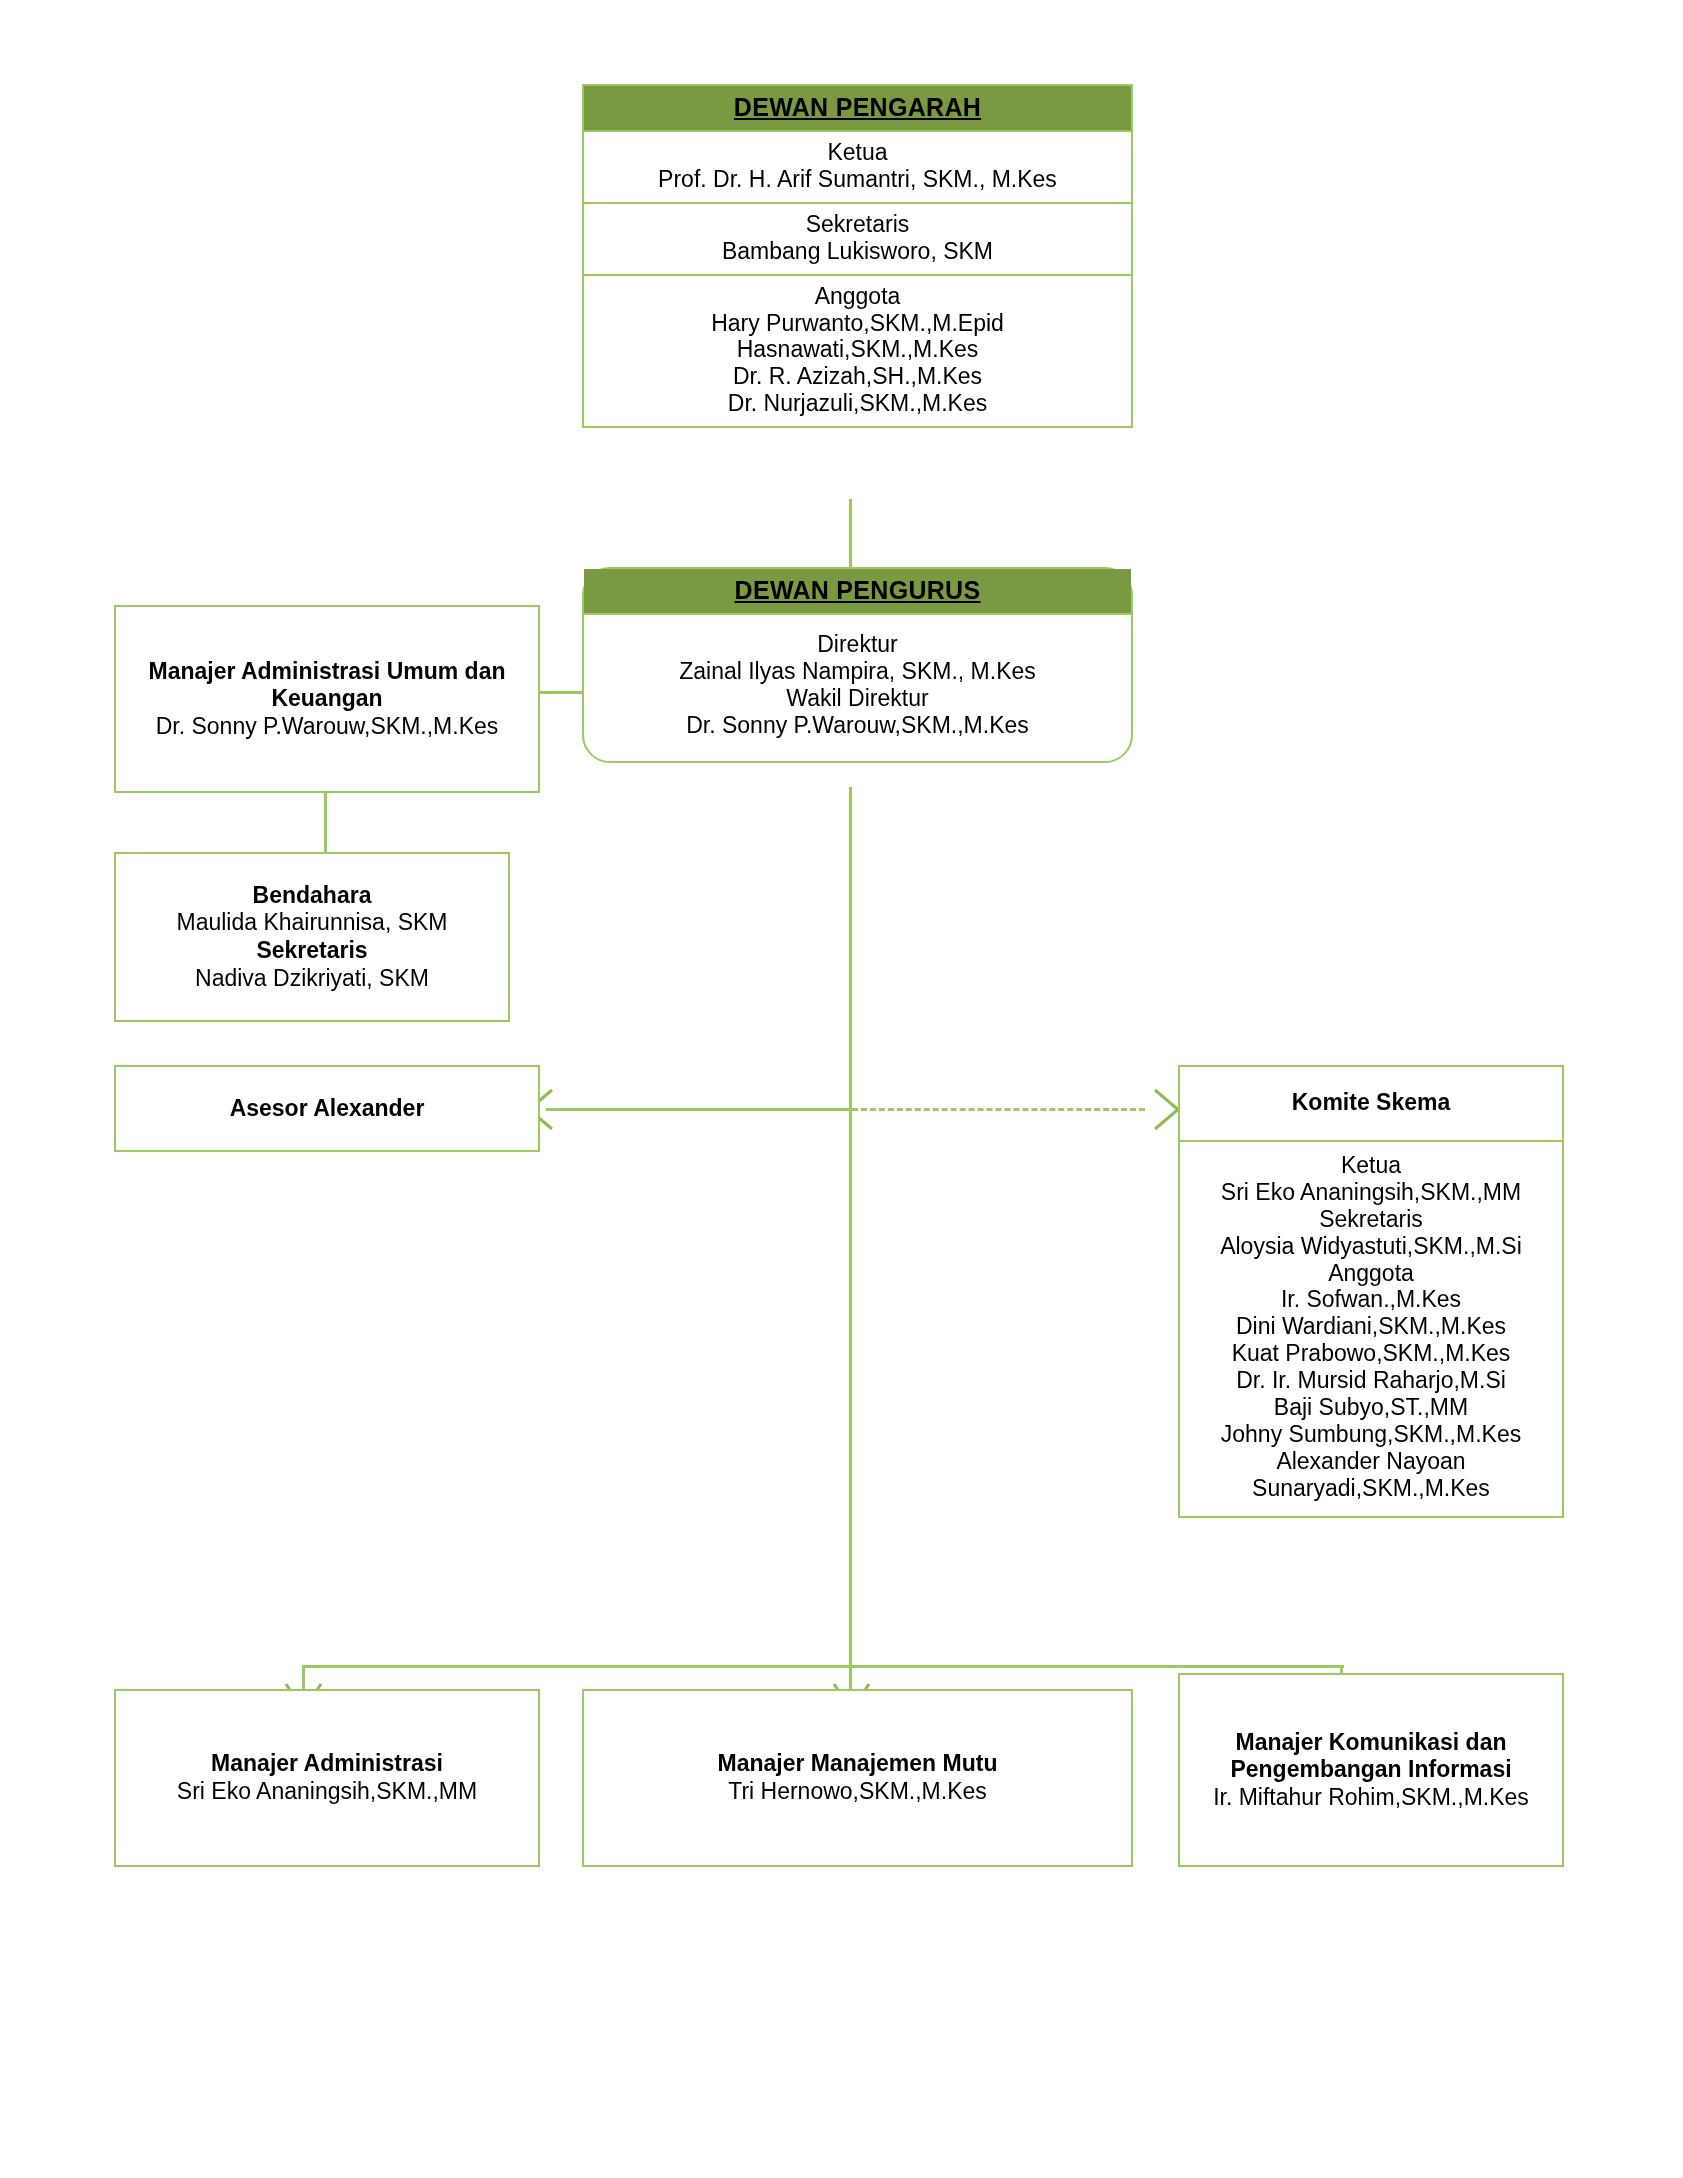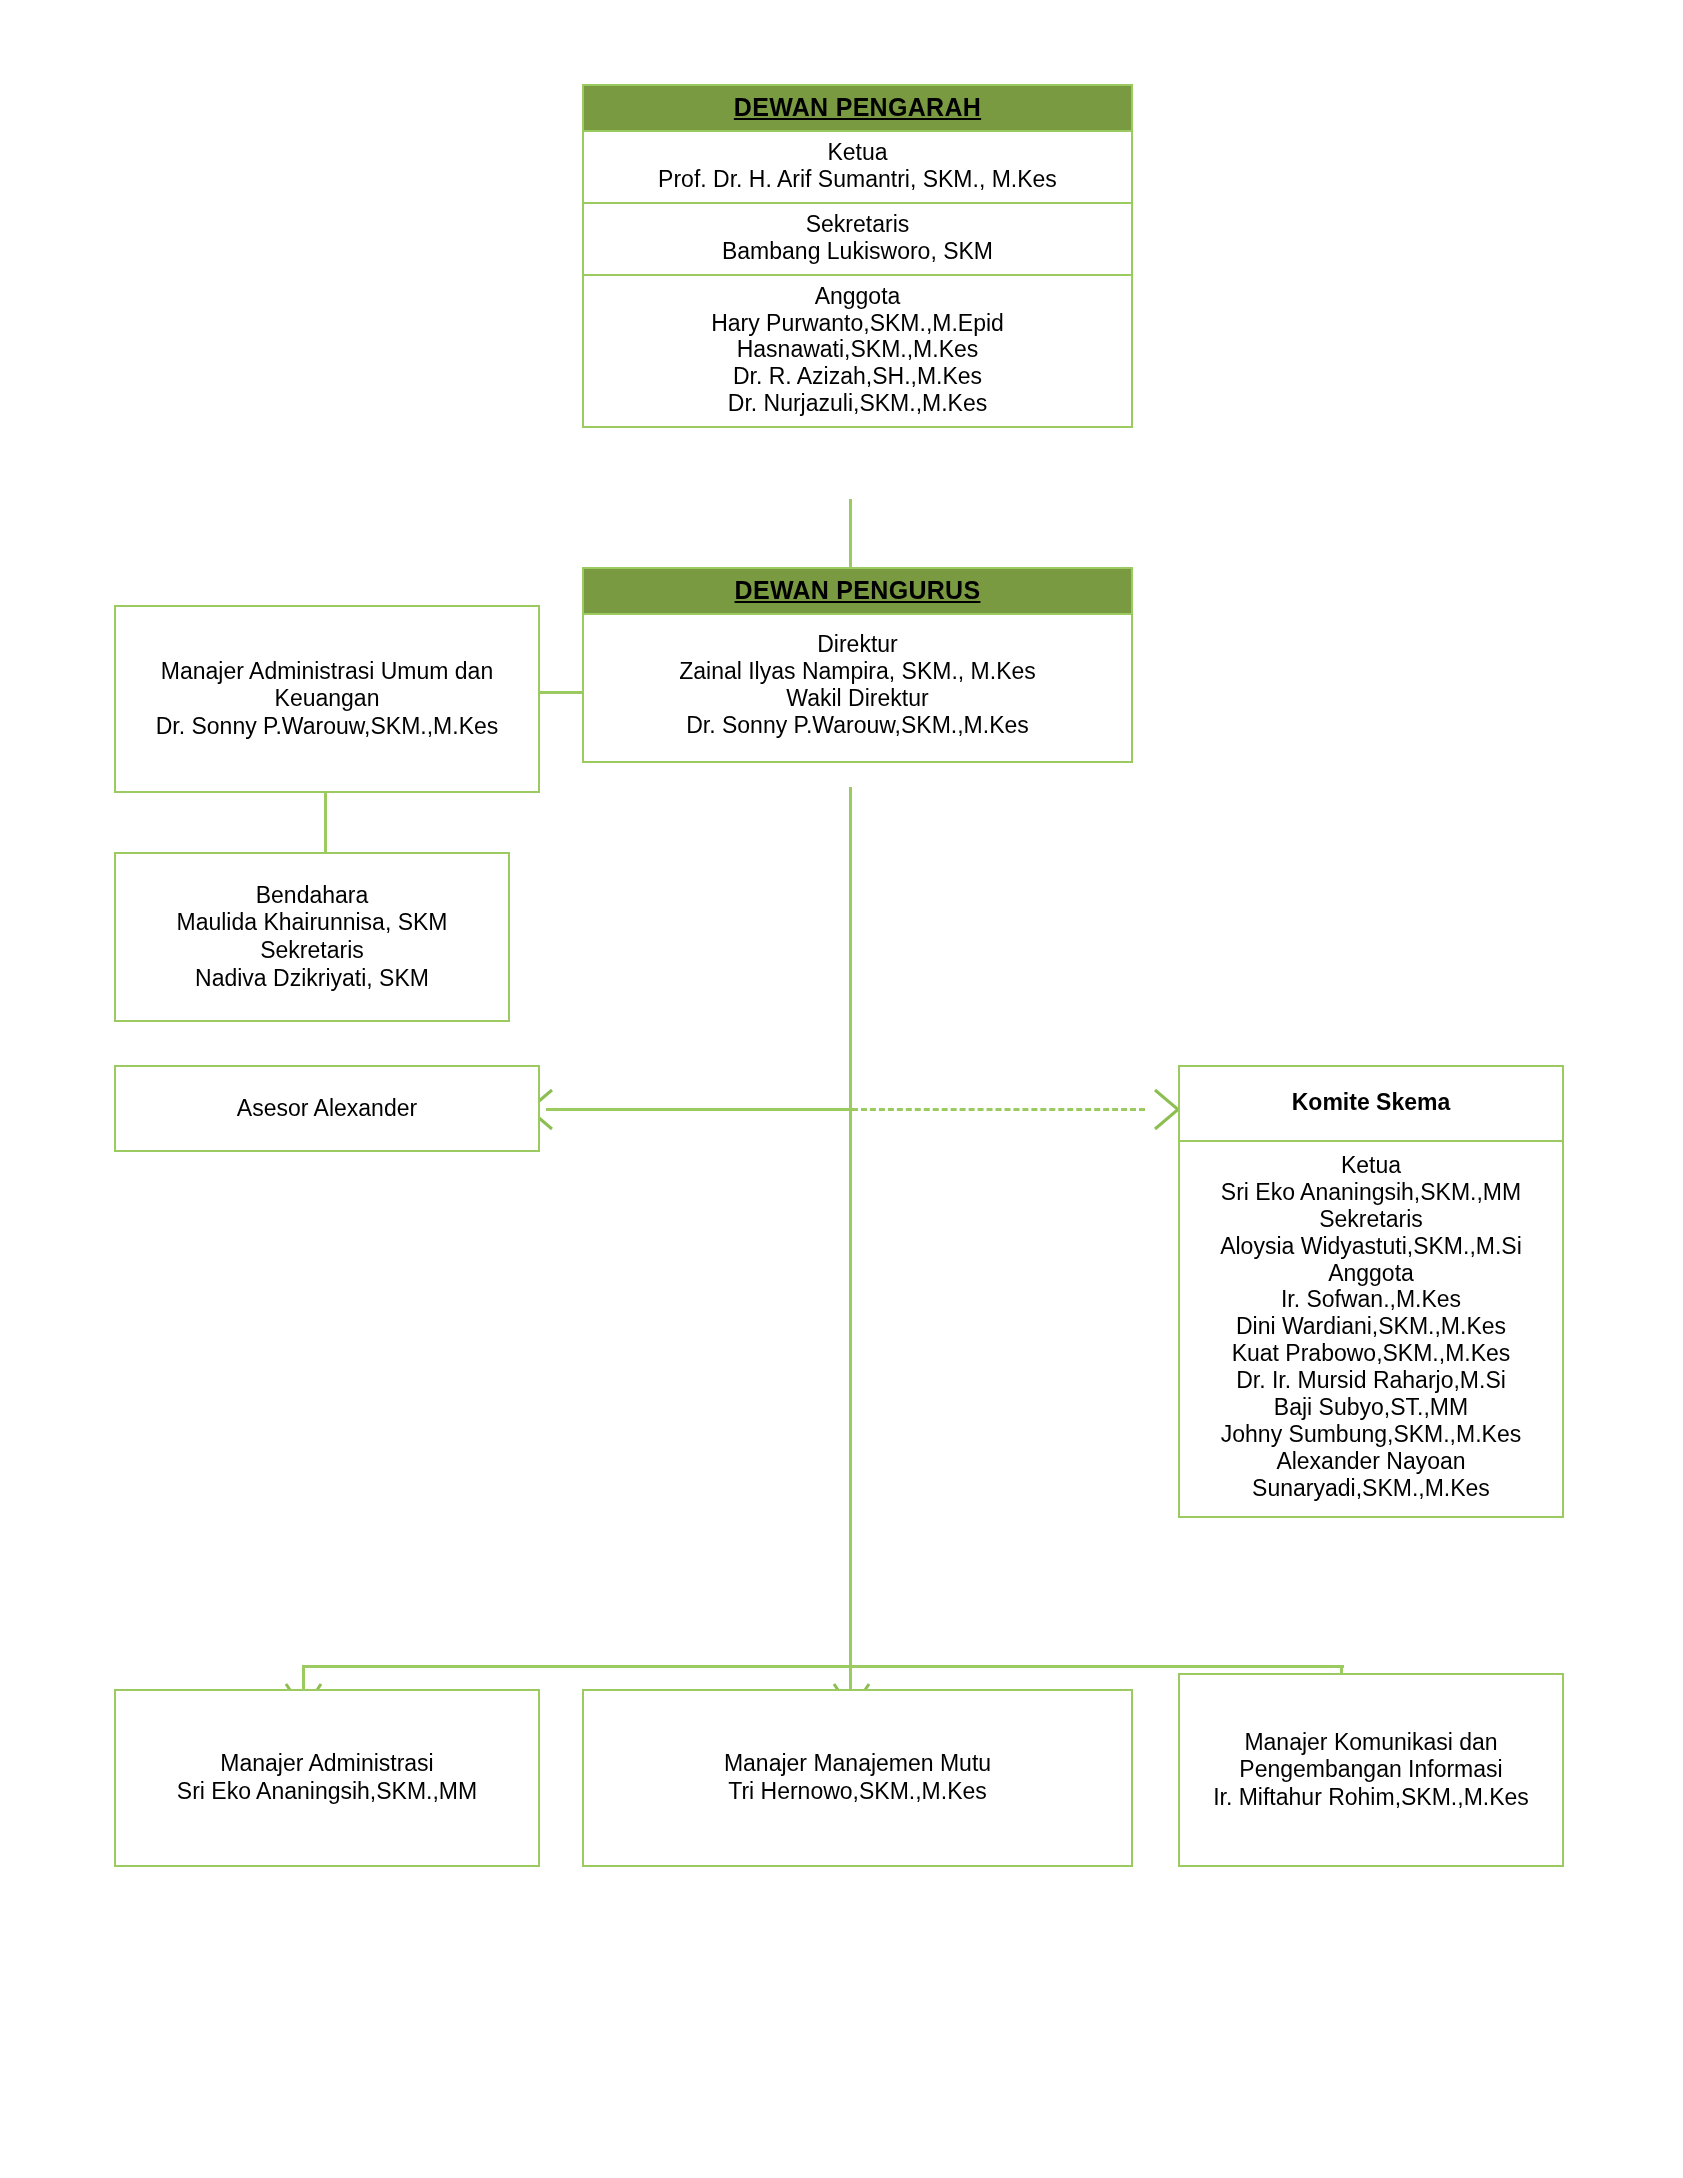--- a/index.html
+++ b/index.html
@@ -40,21 +40,21 @@
     font-size:23px;
     line-height:1.17;
   }
   .sect + .sect{border-top:2px solid #9BCB60;}
   .role{font-weight:normal;display:block;}
   .person{display:block;}
   .plain{
     display:flex;align-items:center;justify-content:center;
     font-size:23px;line-height:1.2;padding:6px 10px;
   }
-  .plain .title{font-weight:normal;display:block;}
+  .plain .title{font-weight:bold;display:block;}
 
   
   .ln{position:absolute;background:#9BCB60;z-index:1;}
   .vl{width:3px;}
   .hl{height:3px;}
   .dash{
     position:absolute;height:0;border-top:3px dashed #9BCB60;z-index:1;
   }
   .arrow{position:absolute;z-index:2;}
   .arrow svg{display:block;overflow:visible;}
@@ -118,21 +118,21 @@
     </div>
     <div class="sect">
       <span class="role">Anggota</span>
       <span class="person">Hary Purwanto,SKM.,M.Epid</span>
       <span class="person">Hasnawati,SKM.,M.Kes</span>
       <span class="person">Dr. R. Azizah,SH.,M.Kes</span>
       <span class="person">Dr. Nurjazuli,SKM.,M.Kes</span>
     </div>
   </div>
 
-  <div class="box" style="left:582px;top:567px;width:551px;">
+  <div class="box" style="left:582px;top:567px;width:551px;border-radius:28px;">
     <div class="hdr"><span>DEWAN PENGURUS</span></div>
     <div class="sect" style="padding:16px 6px 22px;">
       <span class="role">Direktur</span>
       <span class="person">Zainal Ilyas Nampira, SKM., M.Kes</span>
       <span class="role">Wakil Direktur</span>
       <span class="person">Dr. Sonny P.Warouw,SKM.,M.Kes</span>
     </div>
   </div>
 
   <div class="box plain" style="left:114px;top:605px;width:426px;height:188px;flex-direction:column;">

